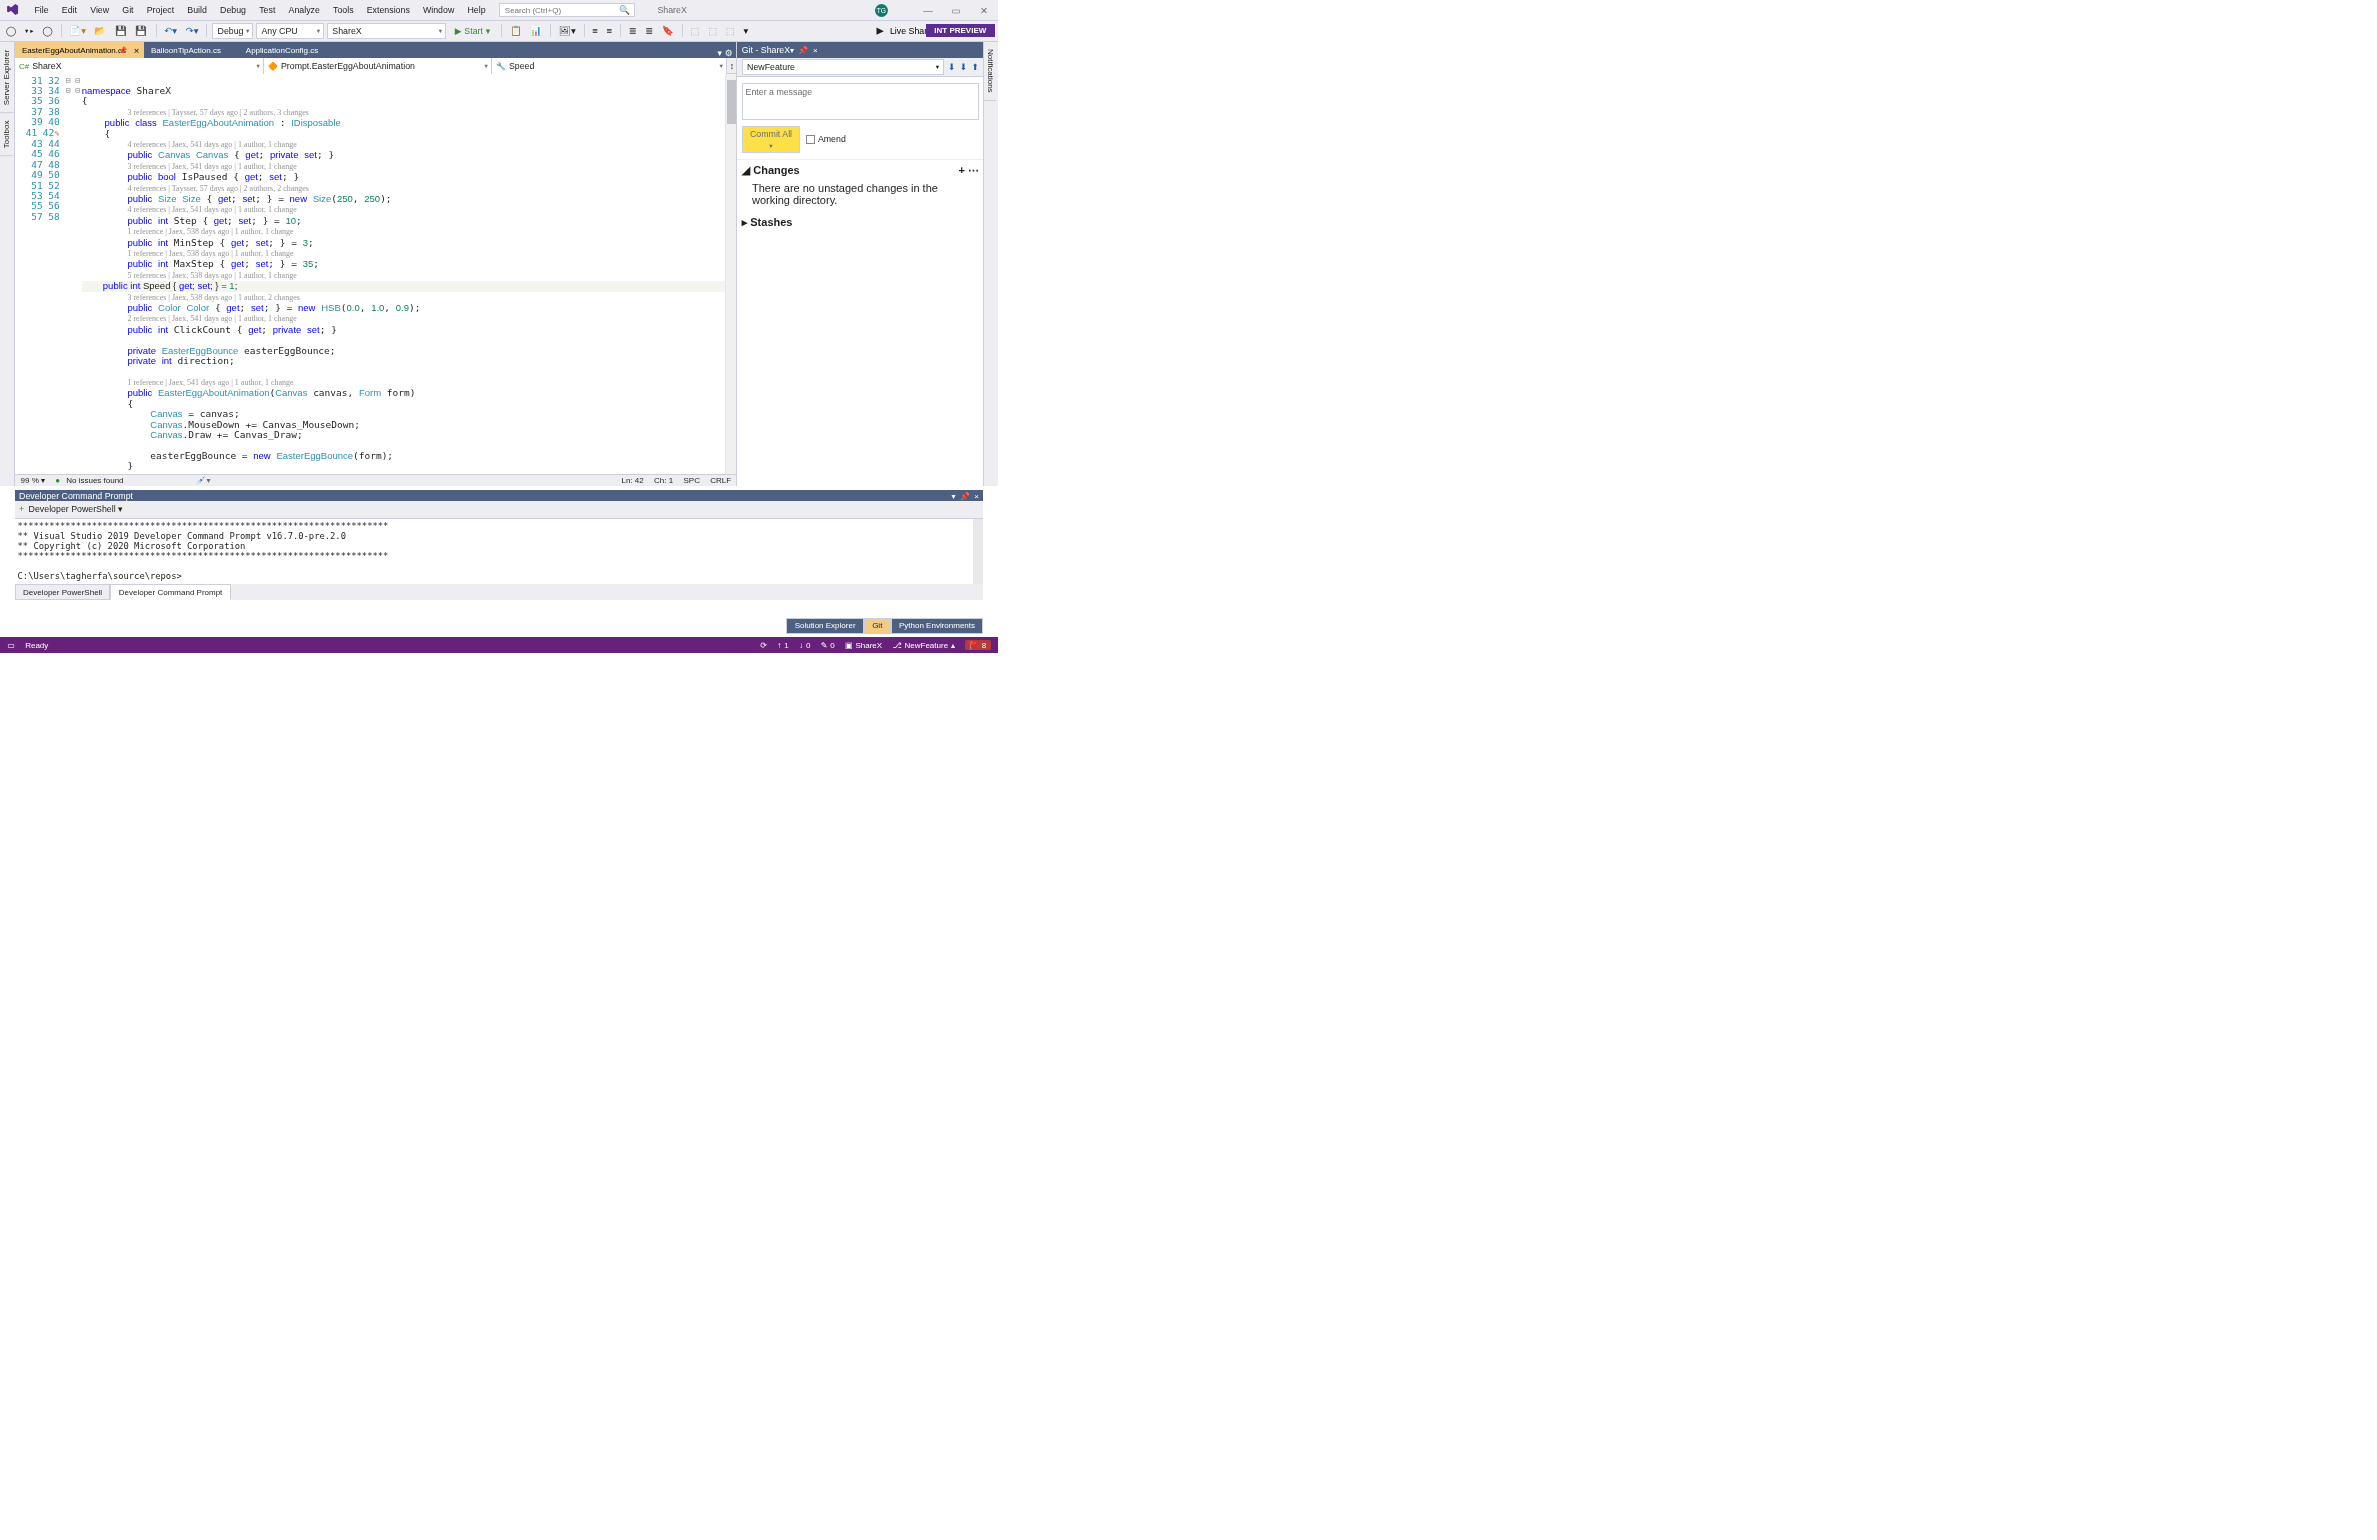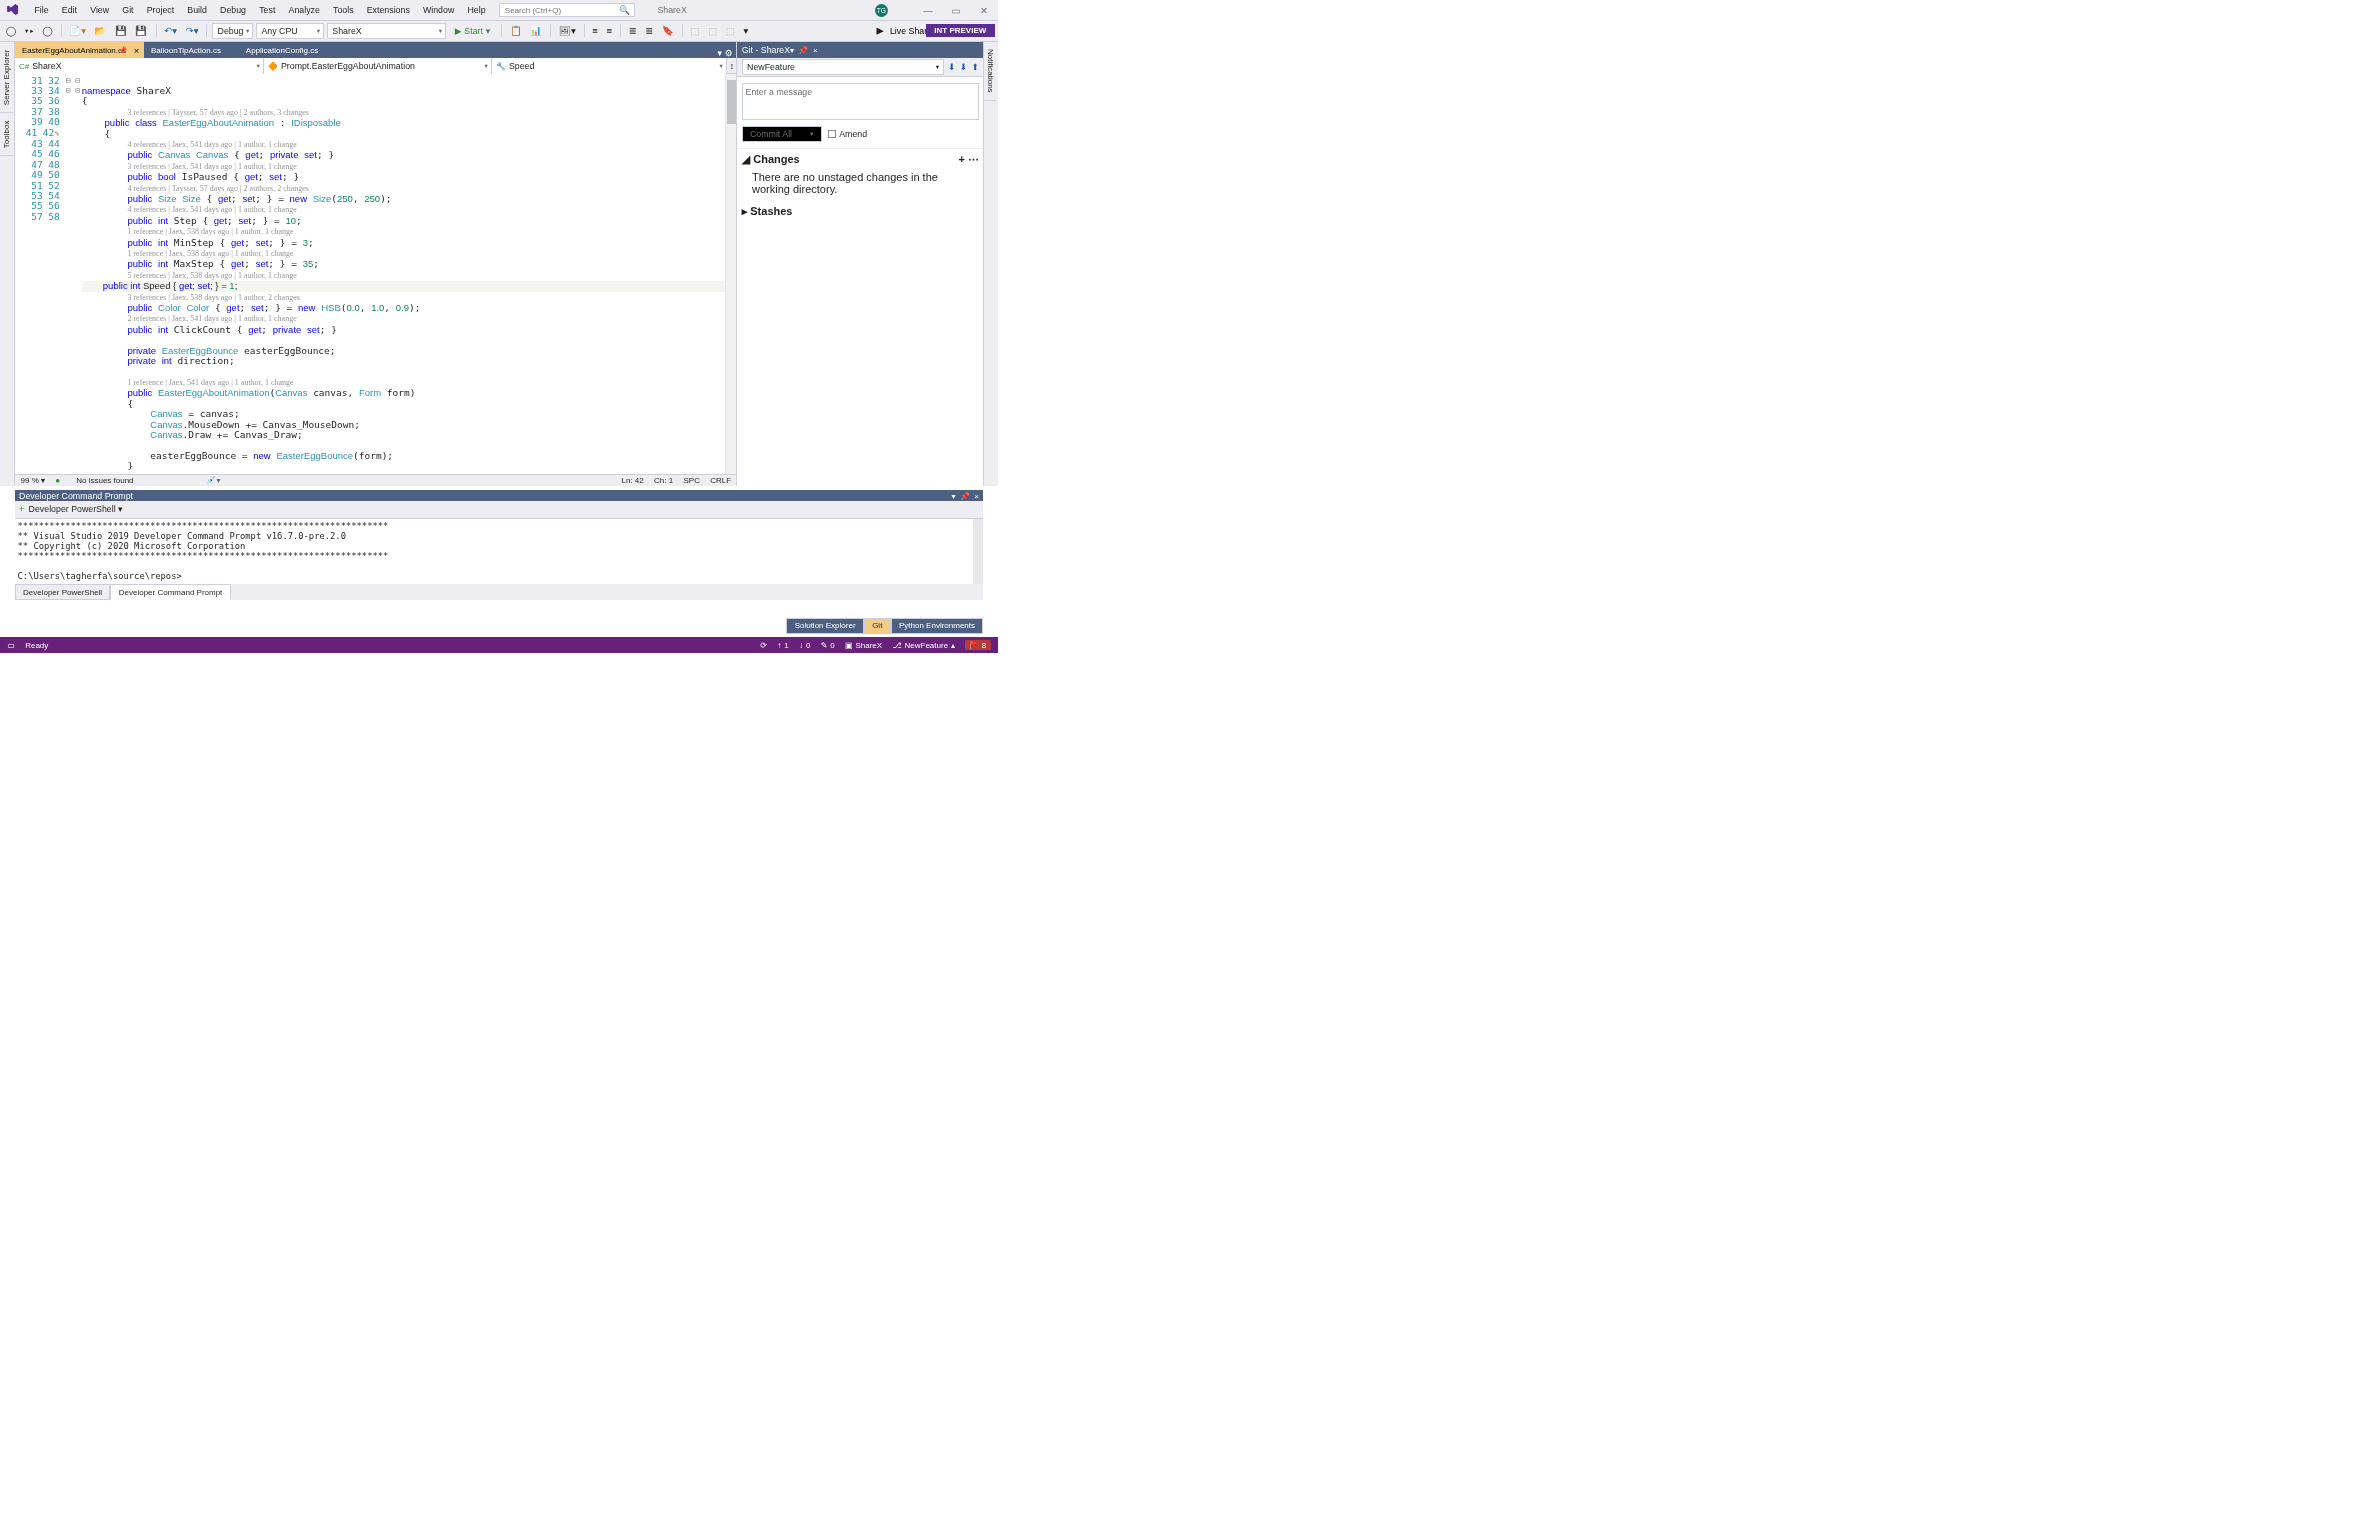--- a/index.html
+++ b/index.html
@@ -56,21 +56,21 @@
 .est-item{margin-left:10.3px; color:#1e1e1e;}
 
 .git-panel { position:absolute; right:14.7px; top:42px; width:247px; bottom:167px; background:#fff; border-left:0.7px solid #cccedb; display:flex; flex-direction:column;}
 .git-title{ height:16px; background:#4d6082; color:#fff; display:flex; align-items:center; padding:0 4.4px; justify-content:flex-start;}
 .git-title .tctl{display:flex; gap:4.4px; font-size:8px;}
 .branch-row{ height:19px; display:flex; align-items:center; gap:4.4px; padding:0 4.4px; background:#eeeef2; border-bottom:0.7px solid #cccedb;}
 .branch-combo{ flex:1; height:16px; border:0.7px solid #cccedb; background:#fff; padding:0 14.7px 0 4.4px; position:relative; display:flex; align-items:center;}
 .branch-combo::after{content:'▾'; position:absolute; right:3.7px; font-size:6.6px;}
 .commit-box{ margin:5.9px 4.4px; border:0.7px solid #cccedb; height:37px; padding:2.9px; color:#6d6d6d; background:#fff;}
 .commit-row{display:flex; align-items:center; padding:0 4.4px; gap:5.9px;}
-.commit-btn{ border:0.7px solid #cccedb; padding:2.2px 7.3px; color:#6d6d6d; display:flex; align-items:center; gap:18px; background:#000000;}
+.commit-btn{ border:0.7px solid #cccedb; padding:2.2px 7.3px; color:#6d6d6d; display:flex; align-items:center; gap:3px; background:#fde047;flex-direction:column;}
 .amend{display:flex; align-items:center; gap:2.9px;}
 .git-sec{ padding:4.4px 4.4px; display:flex; align-items:center; justify-content:space-between; font-weight:600; font-size:11px;}
 .git-msg{ padding:0 7.3px 5.9px 14.7px; color:#1e1e1e; font-size:11px;}
 
 .tool-window{ position:absolute; left:14.7px; right:14.7px; top:490px; height:102px; background:#dadde6; border-top:0.7px solid #4d6082; display:flex; flex-direction:column;}
 .tw-title{ height:14.7px; background:#4d6082; color:#fff; display:flex; align-items:center; padding:0 4.4px; justify-content:space-between;}
 .tw-body{ flex:1; background:#fff; display:flex; flex-direction:column;}
 .tw-toolbar{height:17.6px; border-bottom:0.7px solid #cccedb; display:flex; align-items:center; padding:0 4.4px; gap:4.4px; background:#eeeef2;}
 .tw-content{ flex:1; font-family:Consolas,monospace; font-size:8.8px; padding:2.9px; background:#fff; white-space:pre; overflow:hidden; border-right:10.3px solid #e8e8e8;}
 .tw-tabs{height:16px; background:#eeeef2; display:flex; align-items:flex-start;}
@@ -310,21 +310,21 @@
           Start()
 </div>
   <div class="code-scroll">
       <div class="thumb"></div>
     </div>
 </div>
 
 <div class="editor-status">
   <span><span>99 %</span> ▾</span>
   <span style="margin-left:10.3px;color:#388a34;">●</span>
-  <span style="margin-left:16px;">No issues found</span>
+  <span style="margin-left:6px;">No issues found</span>
   <span style="margin-left:73px;color:#6d6d6d;">💉▾</span>
   <span class="spacer"></span>
   <span class="est-item">Ln: 42</span>
   <span class="est-item">Ch: 1</span>
   <span class="est-item">SPC</span>
   <span class="est-item">CRLF</span>
 </div>
 
 <div class="git-panel">
   <div class="git-title">

